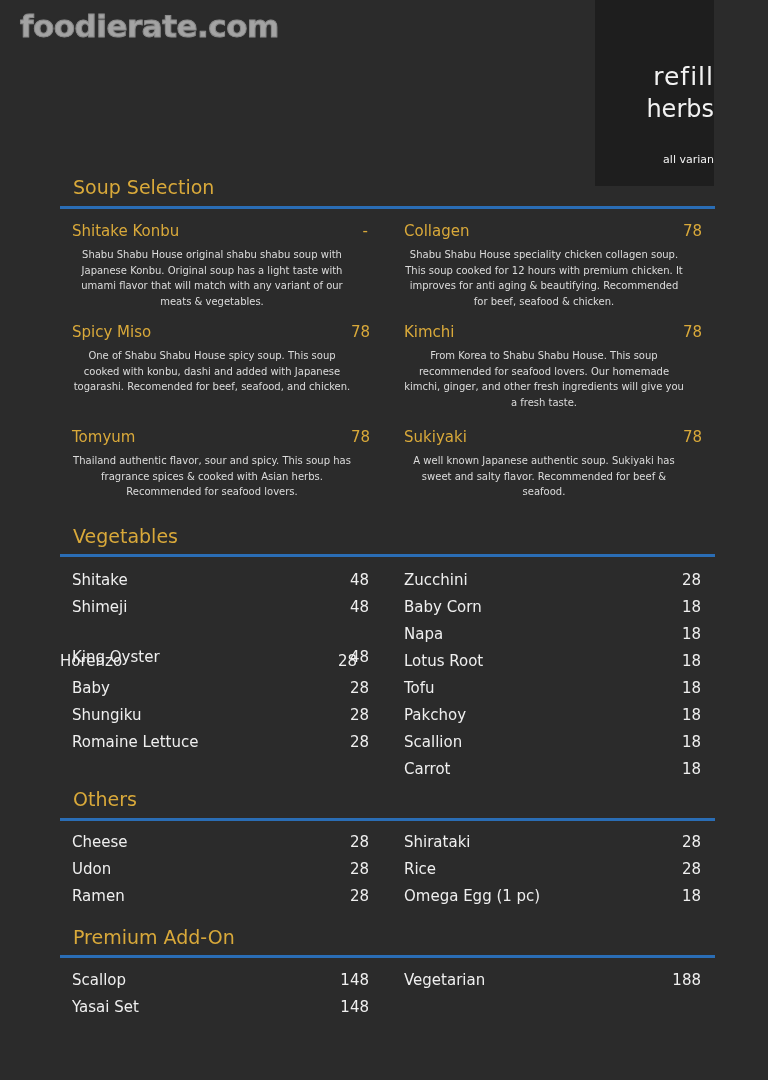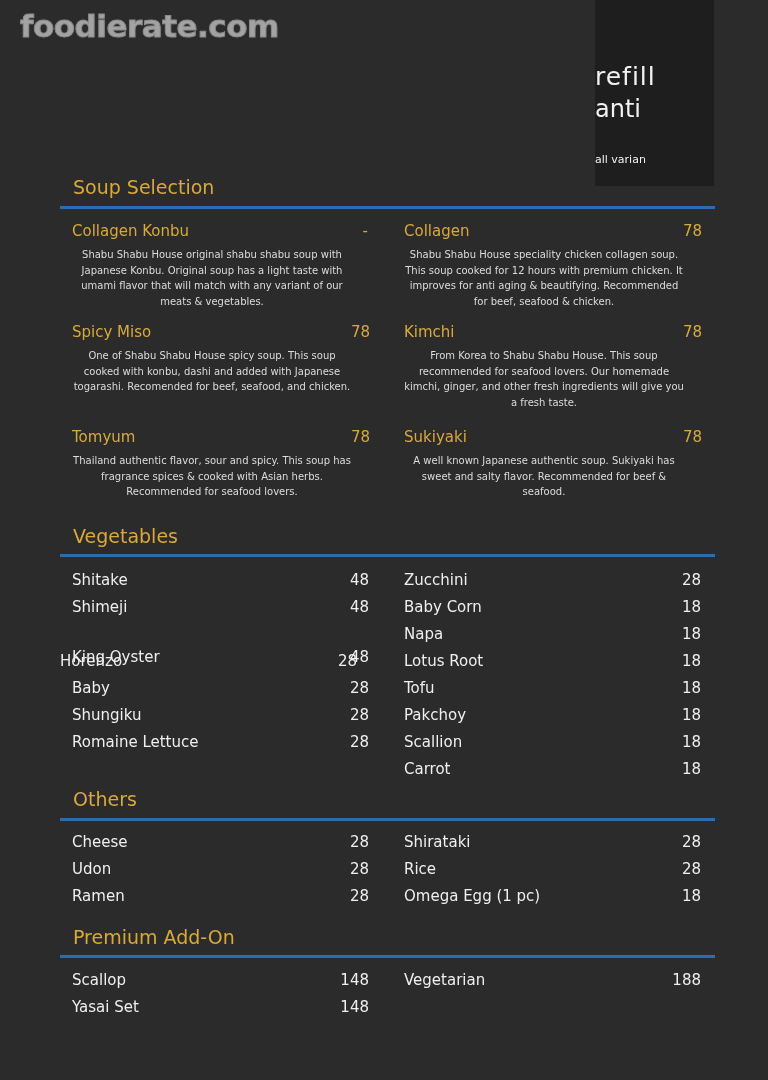--- a/index.html
+++ b/index.html
@@ -8,21 +8,21 @@
 
   .watermark {
     position:absolute; left:20px; top:8px;
     font-family:"DejaVu Sans", sans-serif; font-weight:bold; font-size:31px;
     color:#a3a3a3; letter-spacing:-0.5px;
     -webkit-text-stroke:1px #8a8a8a; text-shadow:0 0 2px #444;
   }
 
   .promo {
     position:absolute; left:595px; top:0; width:119px; height:186px;
-    background:#1e1e1e; text-align:left; color:#f2f2f2;
+    background:#1e1e1e; text-align:right; color:#f2f2f2;
     font-family:"DejaVu Sans", sans-serif;
   }
   .promo .l1 { position:absolute; top:62px; left:0; right:0; font-size:25px; letter-spacing:1px; }
   .promo .l2 { position:absolute; top:95px; left:0; right:0; font-size:24px; }
   .promo .l3 { position:absolute; top:124px; left:0; right:0; font-size:25px; }
   .promo .l3 .only { font-size:11px; vertical-align:10px; margin-right:1px; }
   .promo .l3 .pp { font-size:12px; vertical-align:12px; }
   .promo .l4 { position:absolute; top:153px; left:0; right:0; font-size:11px; }
 
   .section-title {
@@ -49,29 +49,29 @@
   .row .n { position:absolute; left:0; top:0; }
   .row .p { position:absolute; right:0; top:0; }
 </style>
 </head>
 <body>
 
 <div class="watermark">foodierate.com</div>
 
 <div class="promo">
   <div class="l1">refill</div>
-  <div class="l2">anti</div>
+  <div class="l2">herbs</div>
   <div class="l4">all varian</div>
 </div>
 
 <div class="section-title" style="top:176px">Soup Selection</div>
 <div class="divider" style="top:206px"></div>
 
 <div class="soup" style="left:72px; top:222px">
-  <div class="name">Collagen Konbu</div>
+  <div class="name">Shitake Konbu</div>
   <div class="price" style="right:2px">-</div>
   <div class="desc">Shabu Shabu House original shabu shabu soup with Japanese Konbu. Original soup has a light taste with umami flavor that will match with any variant of our meats &amp; vegetables.</div>
 </div>
 <div class="soup" style="left:404px; top:222px">
   <div class="name">Collagen</div>
   <div class="price">78</div>
   <div class="desc">Shabu Shabu House speciality chicken collagen soup. This soup cooked for 12 hours with premium chicken. It improves for anti aging &amp; beautifying. Recommended for beef, seafood &amp; chicken.</div>
 </div>
 <div class="soup" style="left:72px; top:323px">
   <div class="name">Spicy Miso</div>

